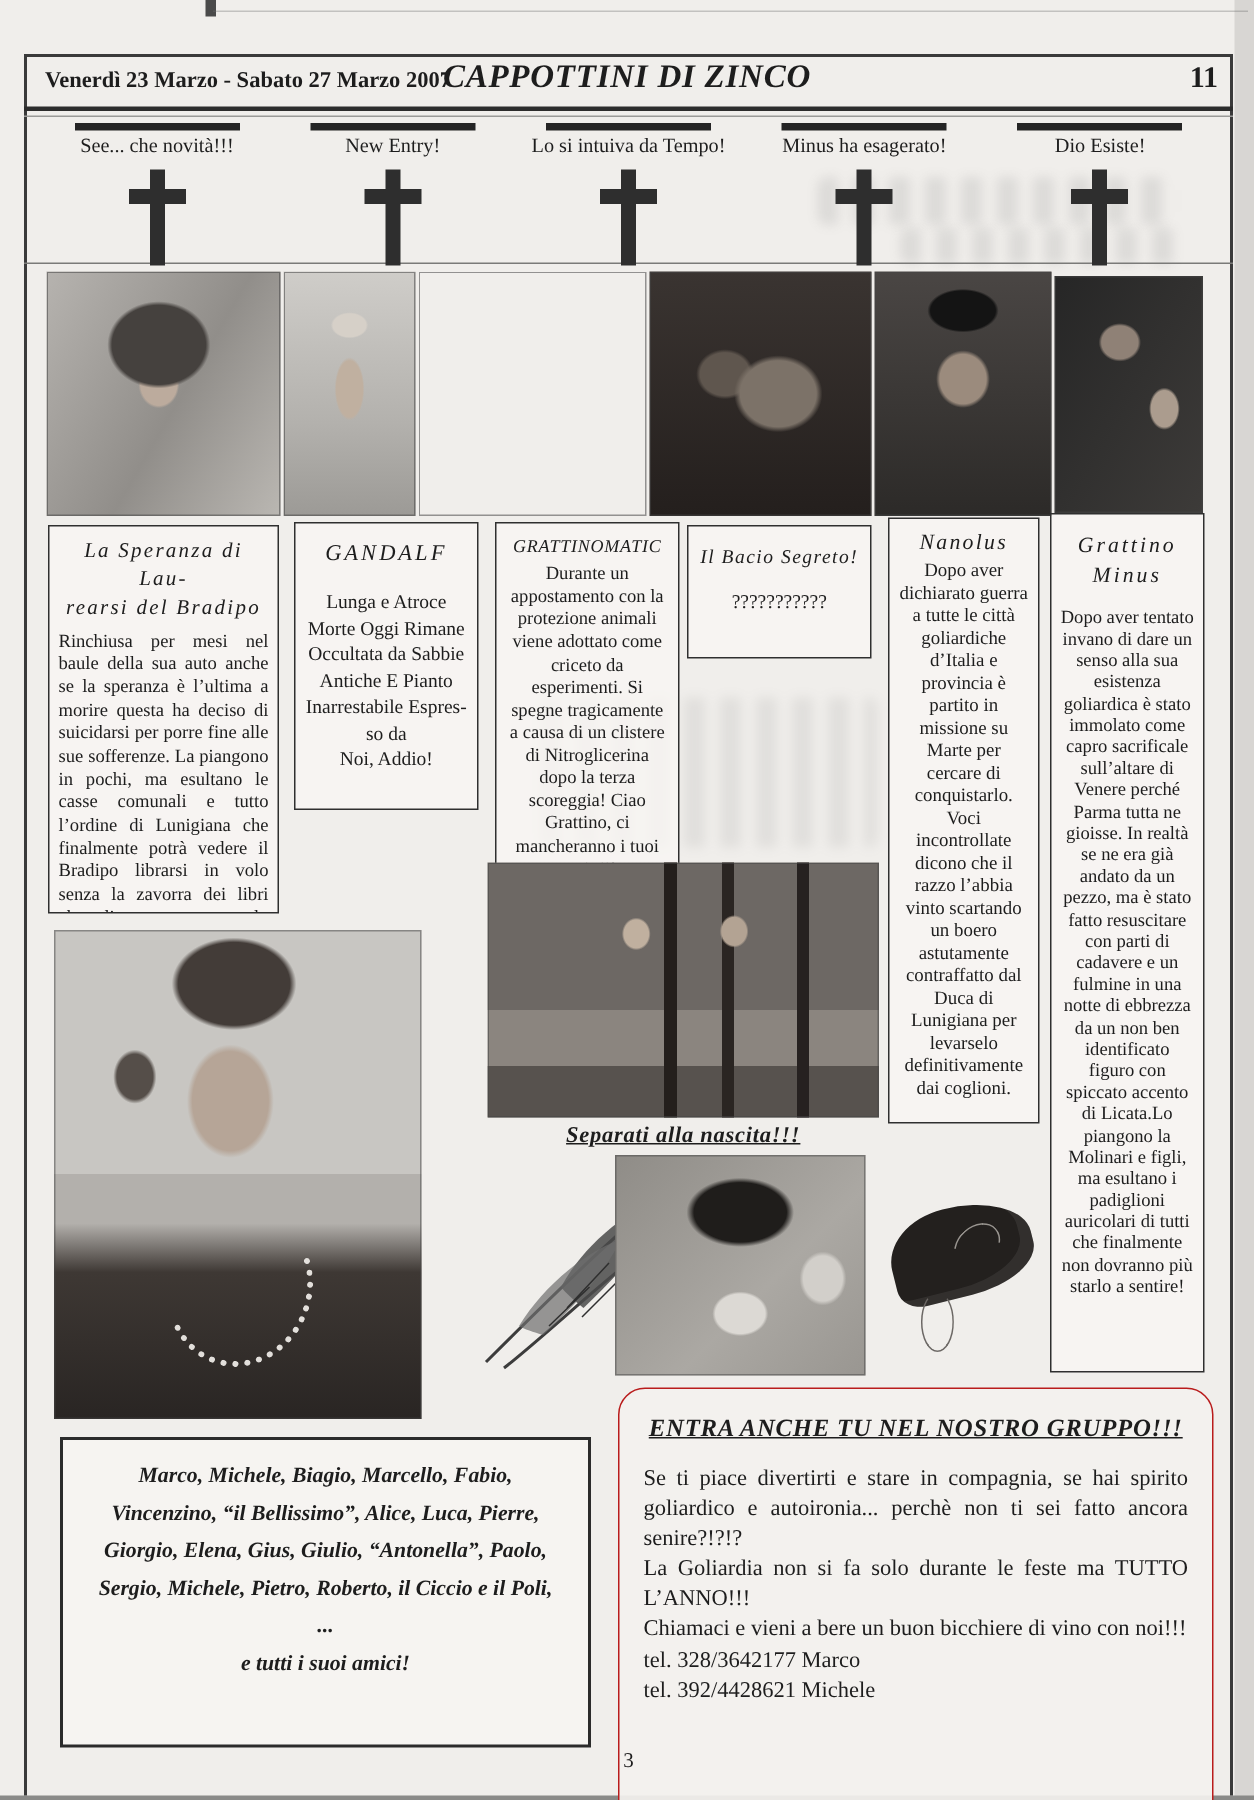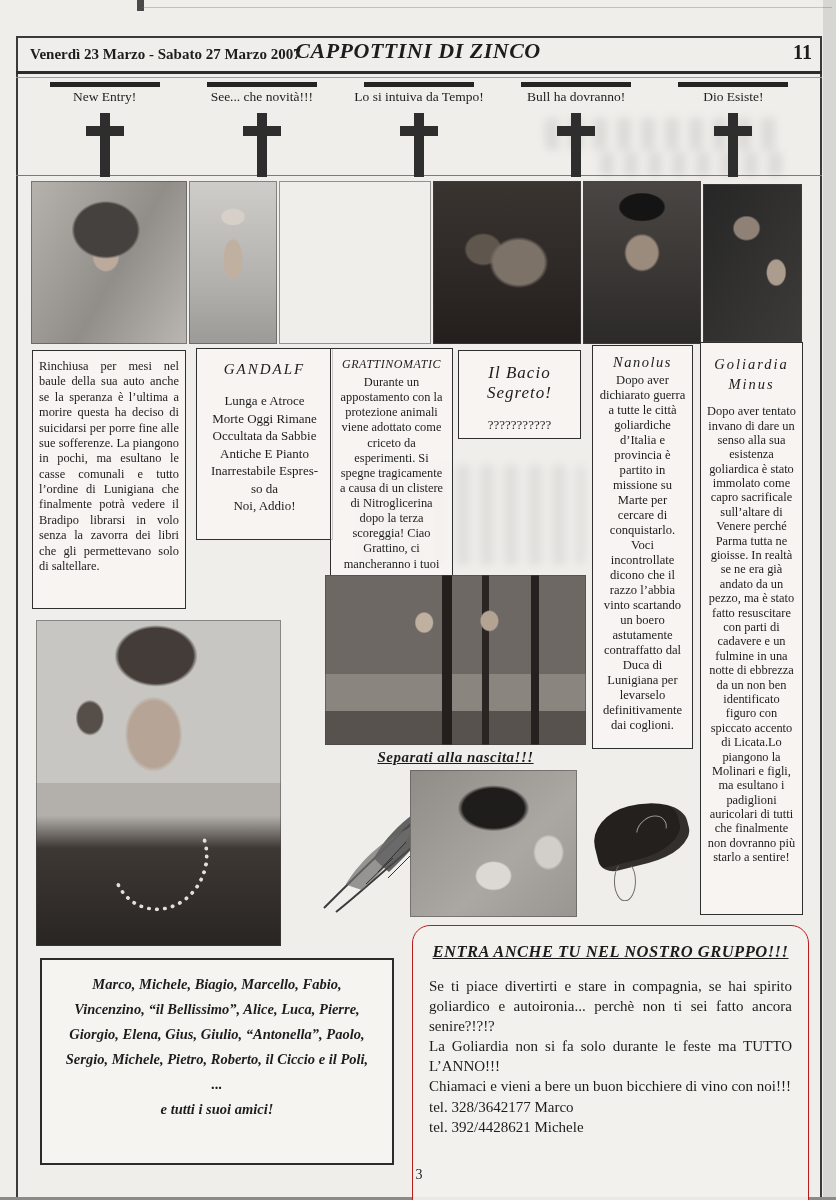--- a/index.html
+++ b/index.html
@@ -66,28 +66,28 @@
     radial-gradient(ellipse 16px 22px at 74% 56%, #ab9c8e 0 55%, rgba(0,0,0,0) 64%),
     linear-gradient(120deg,#262626,#3d3b39)}
   
   .obit{position:absolute;border:1.5px solid #2f2f2f;background:rgba(248,246,243,.78);
     padding:8px 6px;box-sizing:border-box;overflow:hidden}
   .obit-title{font-style:italic;text-align:center;white-space:pre-line}
   .obit-body{white-space:pre-line}
   #ob1{left:32px;top:350px;width:154px;height:259px}
   #ob1 .obit-title{font-size:14px;letter-spacing:1.5px;line-height:1.35;margin-bottom:4px}
   #ob1 .obit-body{font-size:12.4px;line-height:1.24;text-align:justify}
-  #ob2{left:196px;top:348px;width:137px;height:192px}
+  #ob2{left:196px;top:348px;width:123px;height:192px}
   #ob2 .obit-title{font-size:15px;letter-spacing:2px;margin:4px 0 14px}
   #ob2 .obit-body{font-size:13px;line-height:1.35;text-align:center}
   #ob3{left:330px;top:348px;width:123px;height:229px}
   #ob3 .obit-title{font-size:12px;letter-spacing:.5px;margin-bottom:3px}
   #ob3 .obit-body{font-size:12.4px;line-height:1.22;text-align:center}
   #ob4{left:458px;top:350px;width:123px;height:89px}
-  #ob4 .obit-title{font-size:17px;letter-spacing:1px;margin:4px 0 14px}
+  #ob4 .obit-title{font-size:13px;letter-spacing:1px;margin:4px 0 14px}
   #ob4 .obit-body{font-size:13px;text-align:center}
   #ob5{left:592px;top:345px;width:101px;height:404px}
   #ob5 .obit-title{font-size:14.5px;letter-spacing:1.5px;margin-bottom:2px}
   #ob5 .obit-body{font-size:12.6px;line-height:1.19;text-align:center}
   #ob6{left:700px;top:342px;width:103px;height:573px}
   #ob6 .obit-title{font-size:14.5px;letter-spacing:2px;line-height:1.35;margin:4px 0 10px}
   #ob6 .obit-body{font-size:12.4px;line-height:1.16;text-align:center}
   
   #twins{position:absolute;left:325px;top:575px;width:261px;height:170px;
     box-shadow:inset 0 0 0 1px rgba(70,70,70,.55);background:
@@ -155,53 +155,55 @@
 <div class="ghost" id="ghost2"></div>
 <div class="ghost" id="ghost3"></div>
 
 <div class="header-date">Venerdì 23 Marzo - Sabato 27 Marzo 2007</div>
 <div class="header-title">CAPPOTTINI DI ZINCO</div>
 <div class="header-page">11</div>
 
 <div class="mem-row">
   <div class="mem">
     <div class="mem-bar"></div>
+    <div class="mem-label">See... che novità!!!</div>
+    <div class="cross"></div>
+  </div>
+  <div class="mem">
+    <div class="mem-bar"></div>
     <div class="mem-label">New Entry!</div>
     <div class="cross"></div>
   </div>
   <div class="mem">
     <div class="mem-bar"></div>
-    <div class="mem-label">See... che novità!!!</div>
-    <div class="cross"></div>
-  </div>
-  <div class="mem">
-    <div class="mem-bar"></div>
     <div class="mem-label">Lo si intuiva da Tempo!</div>
     <div class="cross"></div>
   </div>
   <div class="mem">
     <div class="mem-bar"></div>
-    <div class="mem-label">Bull ha dovranno!</div>
+    <div class="mem-label">Minus ha esagerato!</div>
     <div class="cross"></div>
   </div>
   <div class="mem">
     <div class="mem-bar"></div>
     <div class="mem-label">Dio Esiste!</div>
     <div class="cross"></div>
   </div>
 </div>
 
 <div class="ph" id="ph1" title="man with long curly hair"></div>
 <div class="ph" id="ph2" title="blonde woman in bikini on beach"></div>
 <div class="ph" id="ph3" title="long-haired bearded man in profile"></div>
 <div class="ph" id="ph4" title="two men kissing at party"></div>
 <div class="ph" id="ph5" title="smiling man with black cap and chain"></div>
 <div class="ph" id="ph6" title="man in dark jacket giving thumbs up"></div>
 
 <div class="obit" id="ob1">
+  <div class="obit-title">La Speranza di Lau-
+rearsi del Bradipo</div>
   <div class="obit-body">Rinchiusa per mesi nel baule della sua auto anche se la speranza è l’ultima a morire questa ha deciso di suicidarsi per porre fine alle sue sofferenze. La piangono in pochi, ma esultano le casse comunali e tutto l’ordine di Lunigiana che finalmente potrà vedere il Bradipo librarsi in volo senza la zavorra dei libri che gli permettevano solo di saltellare.</div>
 </div>
 <div class="obit" id="ob2">
   <div class="obit-title">GANDALF</div>
   <div class="obit-body">Lunga e Atroce
 Morte Oggi Rimane
 Occultata da Sabbie
 Antiche E Pianto
 Inarrestabile Espres-
 so da
@@ -213,21 +215,21 @@
 </div>
 <div class="obit" id="ob4">
   <div class="obit-title">Il Bacio Segreto!</div>
   <div class="obit-body">???????????</div>
 </div>
 <div class="obit" id="ob5">
   <div class="obit-title">Nanolus</div>
   <div class="obit-body">Dopo aver dichiarato guerra a tutte le città goliardiche d’Italia e provincia è partito in missione su Marte per cercare di conquistarlo. Voci incontrollate dicono che il razzo l’abbia vinto scartando un boero astutamente contraffatto dal Duca di Lunigiana per levarselo definitivamente dai coglioni.</div>
 </div>
 <div class="obit" id="ob6">
-  <div class="obit-title">Goliardia
+  <div class="obit-title">Grattino
 Minus</div>
   <div class="obit-body">Dopo aver tentato invano di dare un senso alla sua esistenza goliardica è stato immolato come capro sacrificale sull’altare di Venere perché Parma tutta ne gioisse. In realtà se ne era già andato da un pezzo, ma è stato fatto resuscitare con parti di cadavere e un fulmine in una notte di ebbrezza da un non ben identificato figuro con spiccato accento di Licata.Lo piangono la Molinari e figli, ma esultano i padiglioni auricolari di tutti che finalmente non dovranno più starlo a sentire!</div>
 </div>
 
 <div id="twins" title="two smiling men at a table with wine bottles"></div>
 <div class="twins-caption">Separati alla nascita!!!</div>
 <div id="duchess" title="woman with updo hairstyle and pearl necklace"></div>
 <div id="quill" title="sketch of quill feathers">
   <svg width="156" height="132" viewBox="0 0 156 132">
     <path d="M8 122 C32 98 74 56 104 30" fill="none" stroke="#3c3c3c" stroke-width="2"></path>

